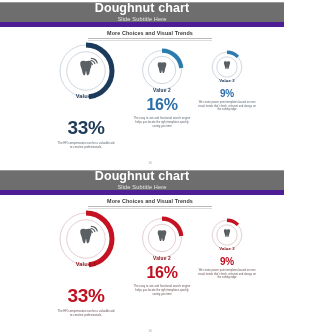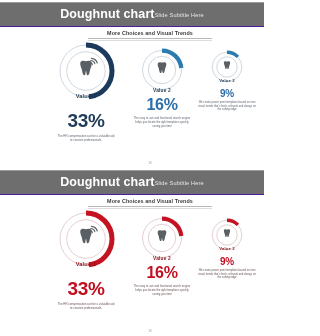--- a/index.html
+++ b/index.html
@@ -10,26 +10,26 @@
     overflow: hidden;
   }
   .slide {
     position: relative;
     width: 300px; height: 168px;
     background: #ffffff;
     overflow: hidden;
   }
   .header-band {
     position: absolute; left: 0; top: 2px;
-    width: 264px; height: 25px;
+    width: 284px; height: 25px;
     background: #6e6e6e;
-    display: flex; flex-direction: row;
+    display: flex; flex-direction: column;
     align-items: center; justify-content: center;
     border-top: 1px solid #9a9a9a;
-    border-bottom: 1px solid #4c1d95;
+    border-bottom: 5px solid #4c1d95;
   }
   .header-title {
     color: #ffffff;
     font-size: 12.5px;
     font-weight: bold;
     letter-spacing: .1px;
     line-height: 13px;
   }
   .header-sub {
     color: #e6e6e6;
@@ -79,21 +79,21 @@
   .cap {
     text-align: center;
     color: #5d6670;
     line-height: 1.35;
   }
   .slide-red .cap { color: #6a5254; }
 
   
   .u1 { left: 38px; top: 2px; width: 96px; }
   .u1 .ring-label { top: 51px; font-size: 5.6px; letter-spacing: .2px; }
-  .u1 .pct { font-size: 19px; margin-top: 10px; color: #1f3b57; }
+  .u1 .pct { font-size: 19px; margin-top: 17px; color: #1f3b57; }
   .slide-red .u1 .pct { color: #c01020; }
   .u1 .cap { font-size: 2.9px; margin-top: 3px; padding: 0 18px; }
 
   
   .u2 { left: 124px; top: 8px; width: 76px; }
   .u2 .ring-label { top: 40px; font-size: 4.8px; letter-spacing: .2px; }
   .u2 .pct { font-size: 16px; margin-top: 4px; color: #2b6ea8; }
   .slide-red .u2 .pct { color: #c01020; }
   .u2 .cap { font-size: 2.8px; margin-top: 3px; padding: 0 8px; }
 

